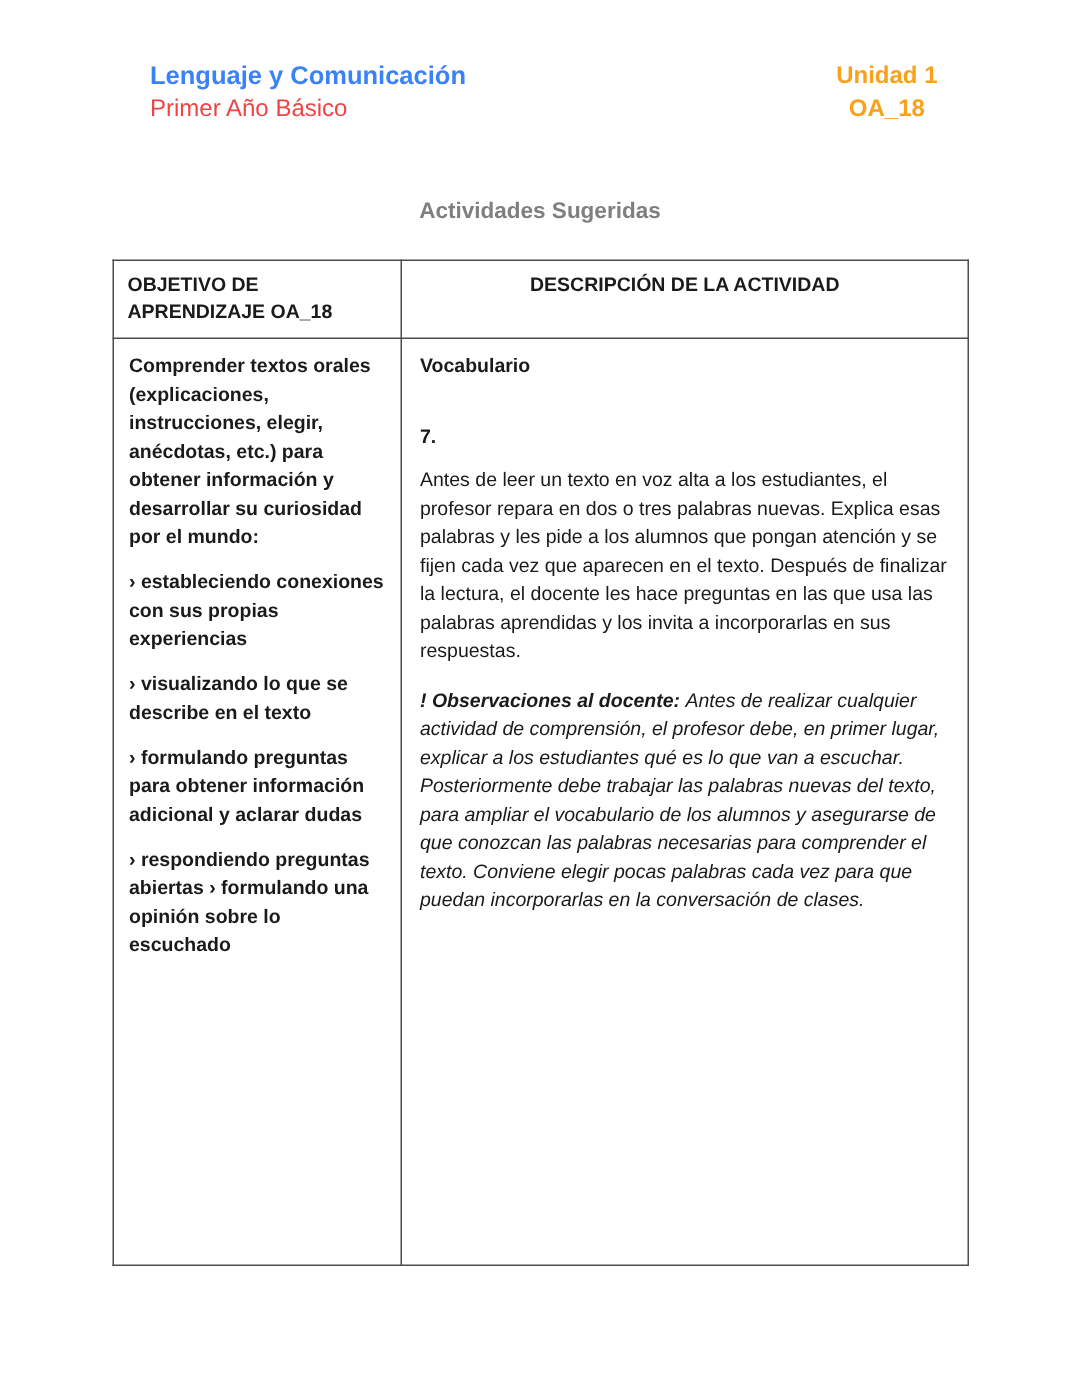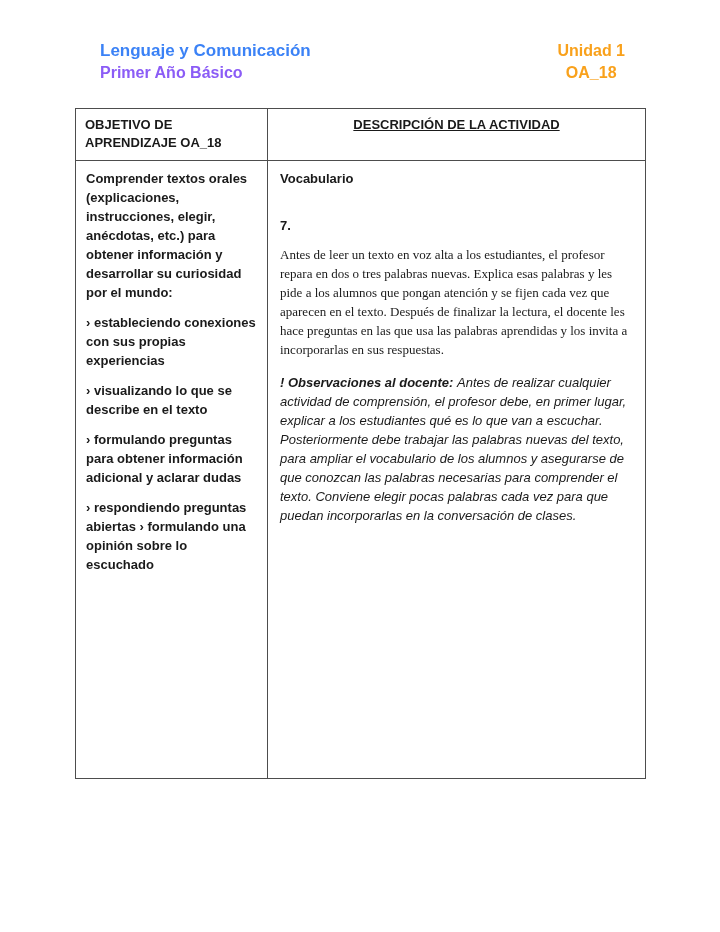--- a/index.html
+++ b/index.html
@@ -31,22 +31,22 @@
 
   .header-left .doc-title {
     font-size: 17px;
     font-weight: bold;
     color: #3b82f6;
     line-height: 22px;
   }
 
   .header-left .doc-subtitle {
     font-size: 16px;
-    font-weight: bold;
-    color: #8b5cf6;
+    font-weight: normal;
+    color: #ef4444;
     line-height: 21px;
   }
 
   .header-right {
     text-align: right;
   }
 
   .header-right .unit,
   .header-right .oa {
     font-size: 16px;
@@ -84,21 +84,21 @@
   .col-right { width: 378px; }
 
   .activity-table th {
     padding: 7px 9px 8px 9px;
     font-weight: bold;
     line-height: 18px;
     color: #1a1a1a;
   }
 
   th.obj-header { text-align: left; }
-  th.desc-header { text-align: center; vertical-align: top; text-decoration: underline; }
+  th.desc-header { text-align: center; vertical-align: top; }
 
   .activity-table td {
     height: 618px;
     padding: 8px 10px;
     line-height: 19px;
   }
 
   td.obj-cell {
     font-weight: bold;
   }
@@ -116,21 +116,20 @@
     margin-bottom: 28px;
   }
 
   .activity-number {
     font-weight: bold;
     margin-bottom: 10px;
   }
 
   .activity-paragraph {
     margin-bottom: 14px;
-    font-family: Liberation Serif, serif;
   }
 
   .observations {
     font-style: italic;
   }
 
   .observations .obs-lead {
     font-weight: bold;
   }
 </style>
@@ -143,20 +142,21 @@
     <div class="header-left">
       <div class="doc-title">Lenguaje y Comunicación</div>
       <div class="doc-subtitle">Primer Año Básico</div>
     </div>
     <div class="header-right">
       <div class="unit">Unidad 1</div>
       <div class="oa">OA_18</div>
     </div>
   </div>
 
+  <div class="section-title">Actividades Sugeridas</div>
 
   <table class="activity-table">
     <colgroup>
       <col class="col-left">
       <col class="col-right">
     </colgroup>
     <thead>
       <tr>
         <th class="obj-header">OBJETIVO DE APRENDIZAJE OA_18</th>
         <th class="desc-header">DESCRIPCIÓN DE LA ACTIVIDAD</th>

